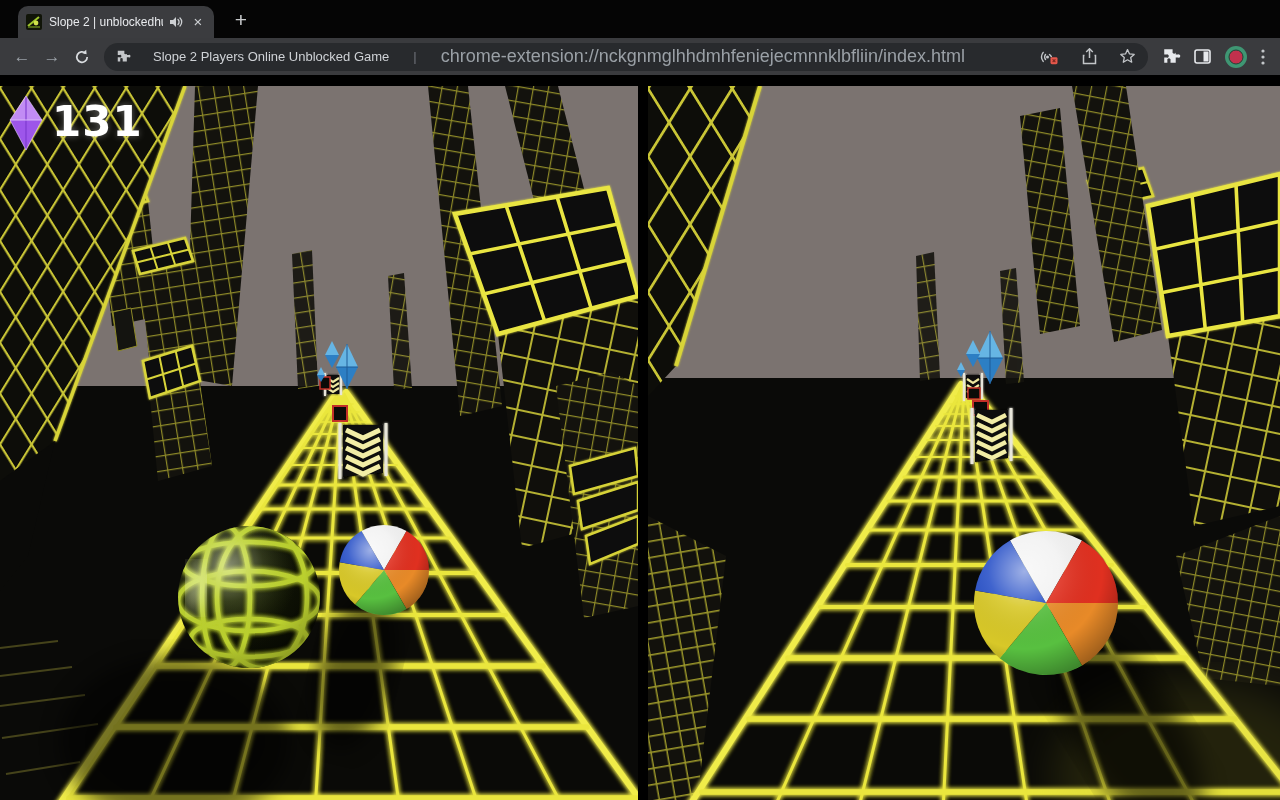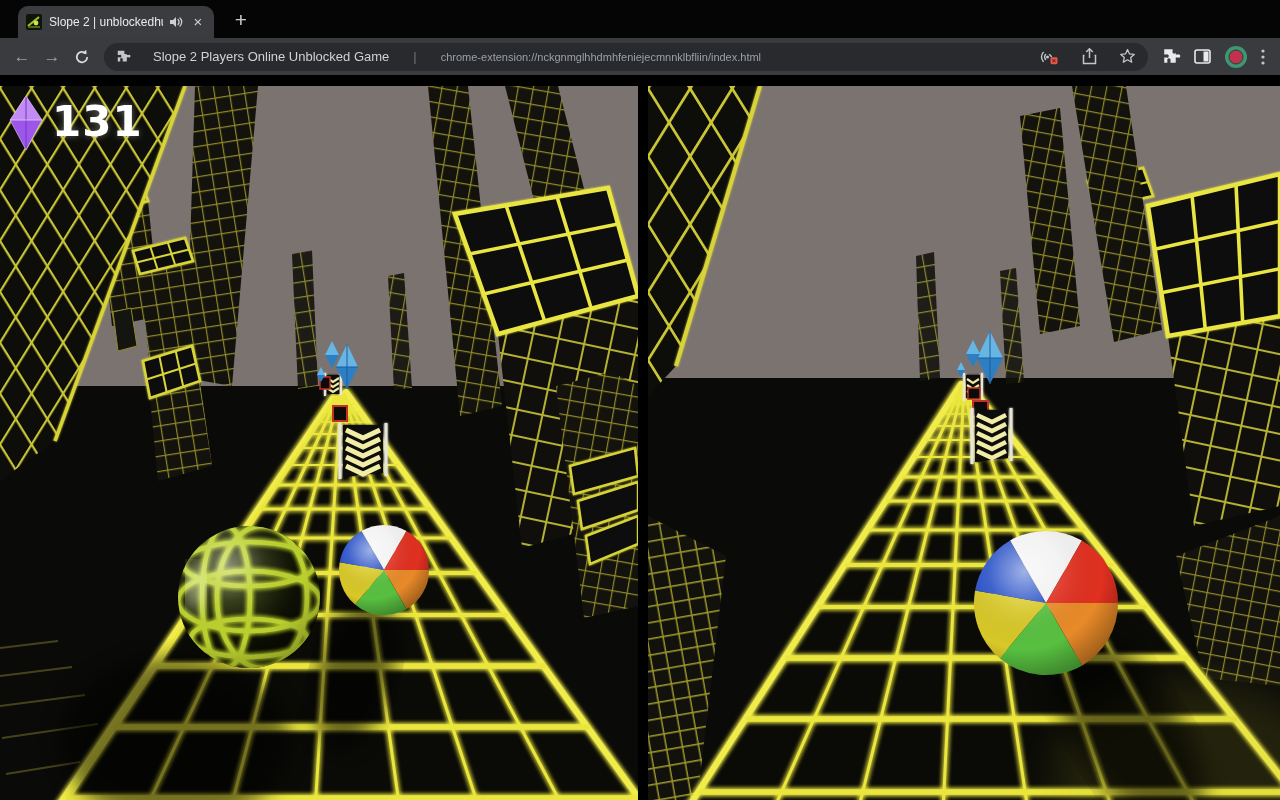--- a/index.html
+++ b/index.html
@@ -18,21 +18,21 @@
           font-weight:400;display:flex;align-items:center;justify-content:center;border-radius:50%;}
   .toolbar{position:absolute;top:38px;left:0;width:1280px;height:37px;background:#3a3b3e;
            display:flex;align-items:center;padding:0 8px;box-sizing:border-box;gap:2px;}
   .navbtn{width:28px;height:28px;display:flex;align-items:center;justify-content:center;
           color:#9aa0a6;font-size:17px;border-radius:50%;flex:0 0 28px;}
   .navbtn.lit{color:#dadde0;}
   .omnibox{flex:1;height:28px;background:#282a2d;border-radius:14px;display:flex;align-items:center;
            padding:0 12px;margin:0 6px;gap:22px;min-width:0;}
   .ob-title{color:#cfd2d6;font-size:13px;white-space:nowrap;}
   .ob-sep{color:#70737a;font-size:13px;padding:0 2px;}
-  .ob-url{color:#9aa0a6;font-size:11px;white-space:nowrap;overflow:hidden;text-overflow:ellipsis;flex:1;}
+  .ob-url{color:#9aa0a6;font-size:18px;white-space:nowrap;overflow:hidden;text-overflow:ellipsis;flex:1;}
   .ob-ico{display:flex;align-items:center;justify-content:center;flex:0 0 auto;}
   .chrome-right{display:flex;align-items:center;gap:12px;padding:0 6px;}
   .cr-ico{display:flex;align-items:center;justify-content:center;}
 
   
   .game{position:absolute;top:86px;left:0;width:1280px;height:725px;background:#000;}
   .view{position:absolute;top:0;height:725px;overflow:hidden;}
   .view-left{left:0;width:638px;}
   .view-right{left:648px;width:632px;}
   .view svg{display:block;width:100%;height:100%;}

